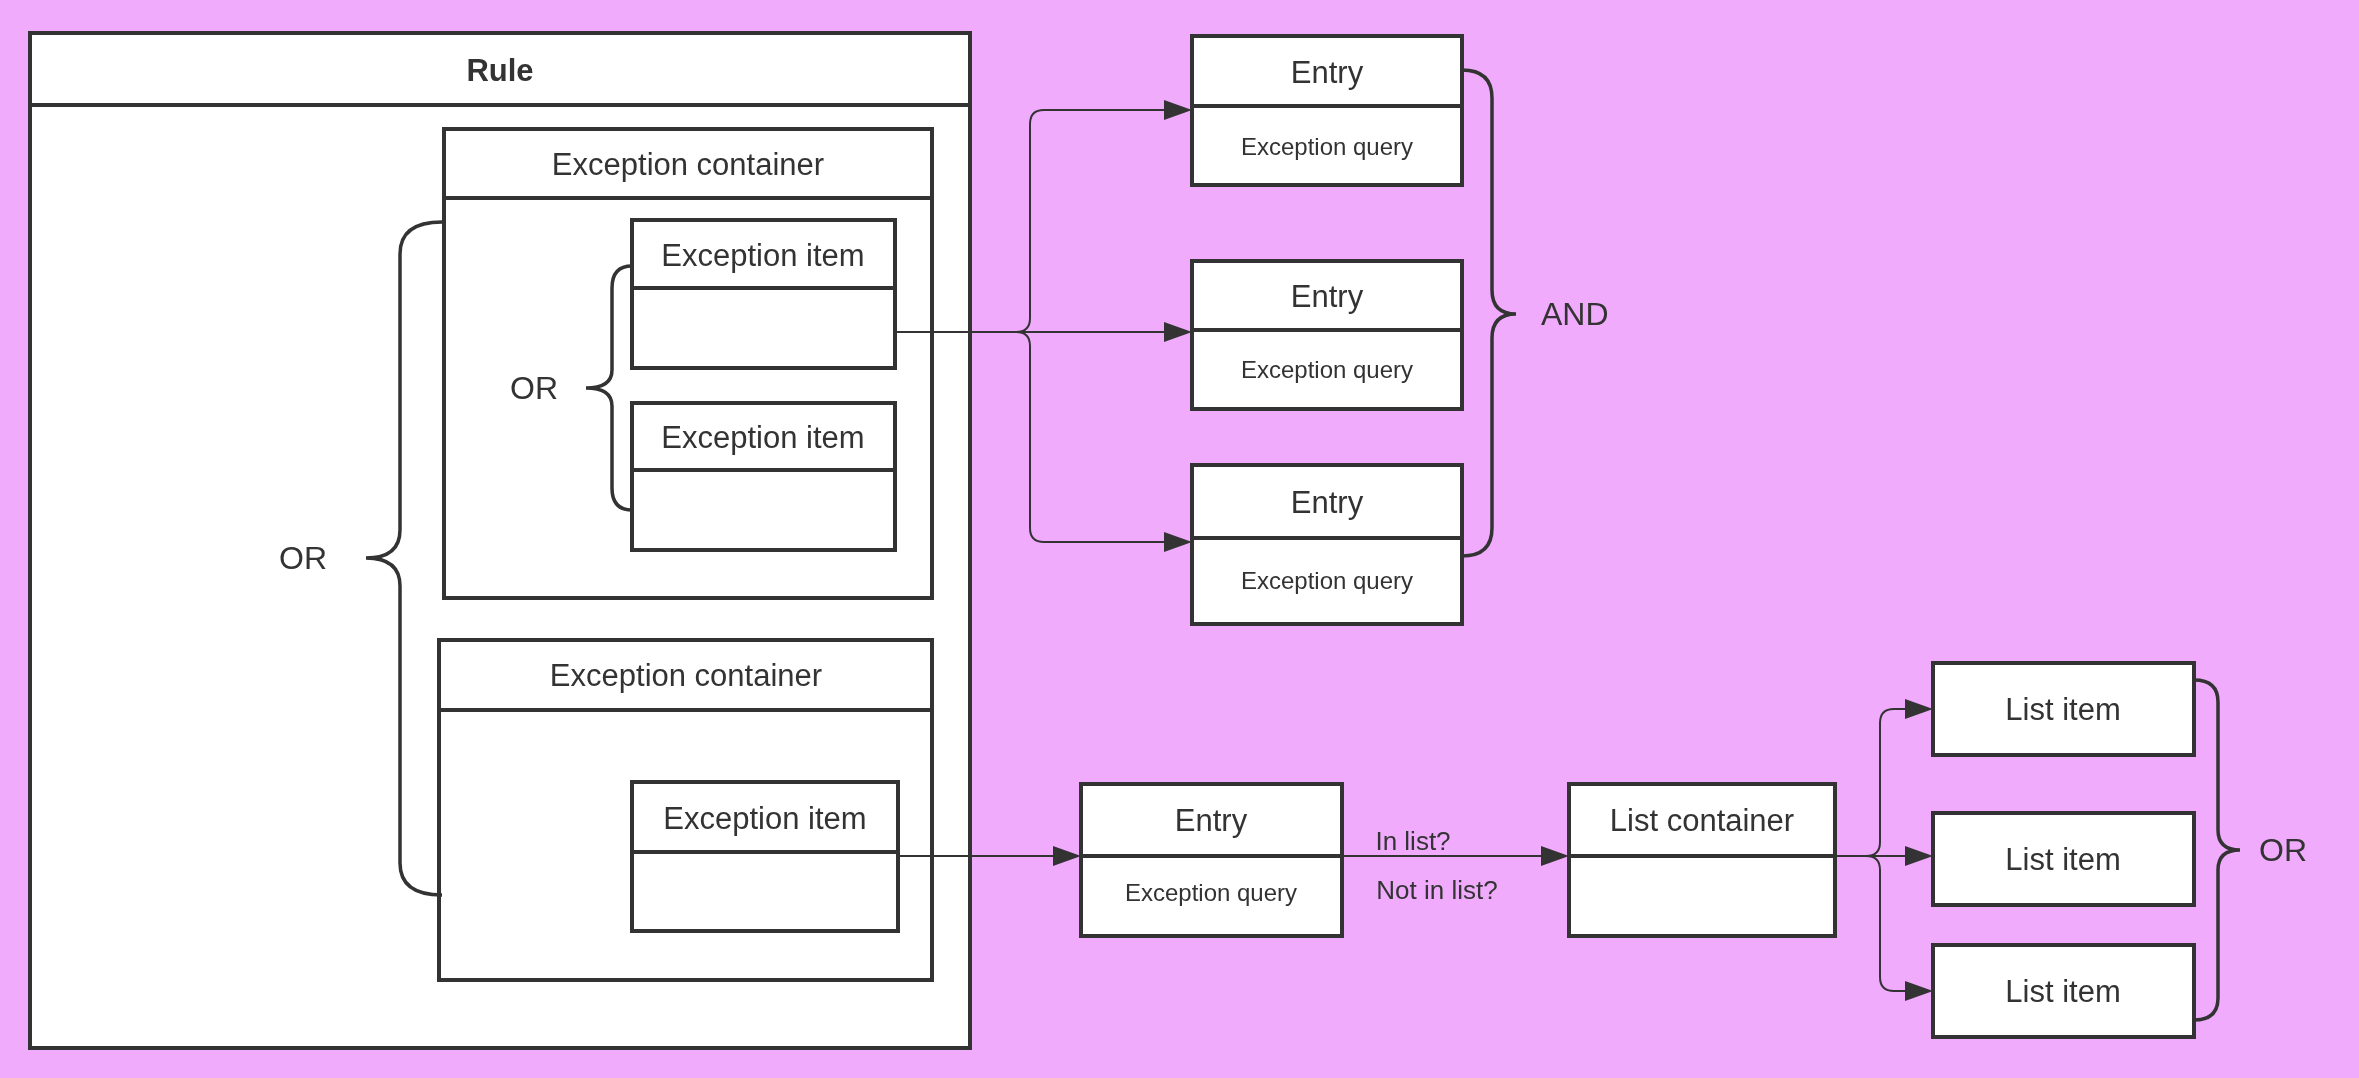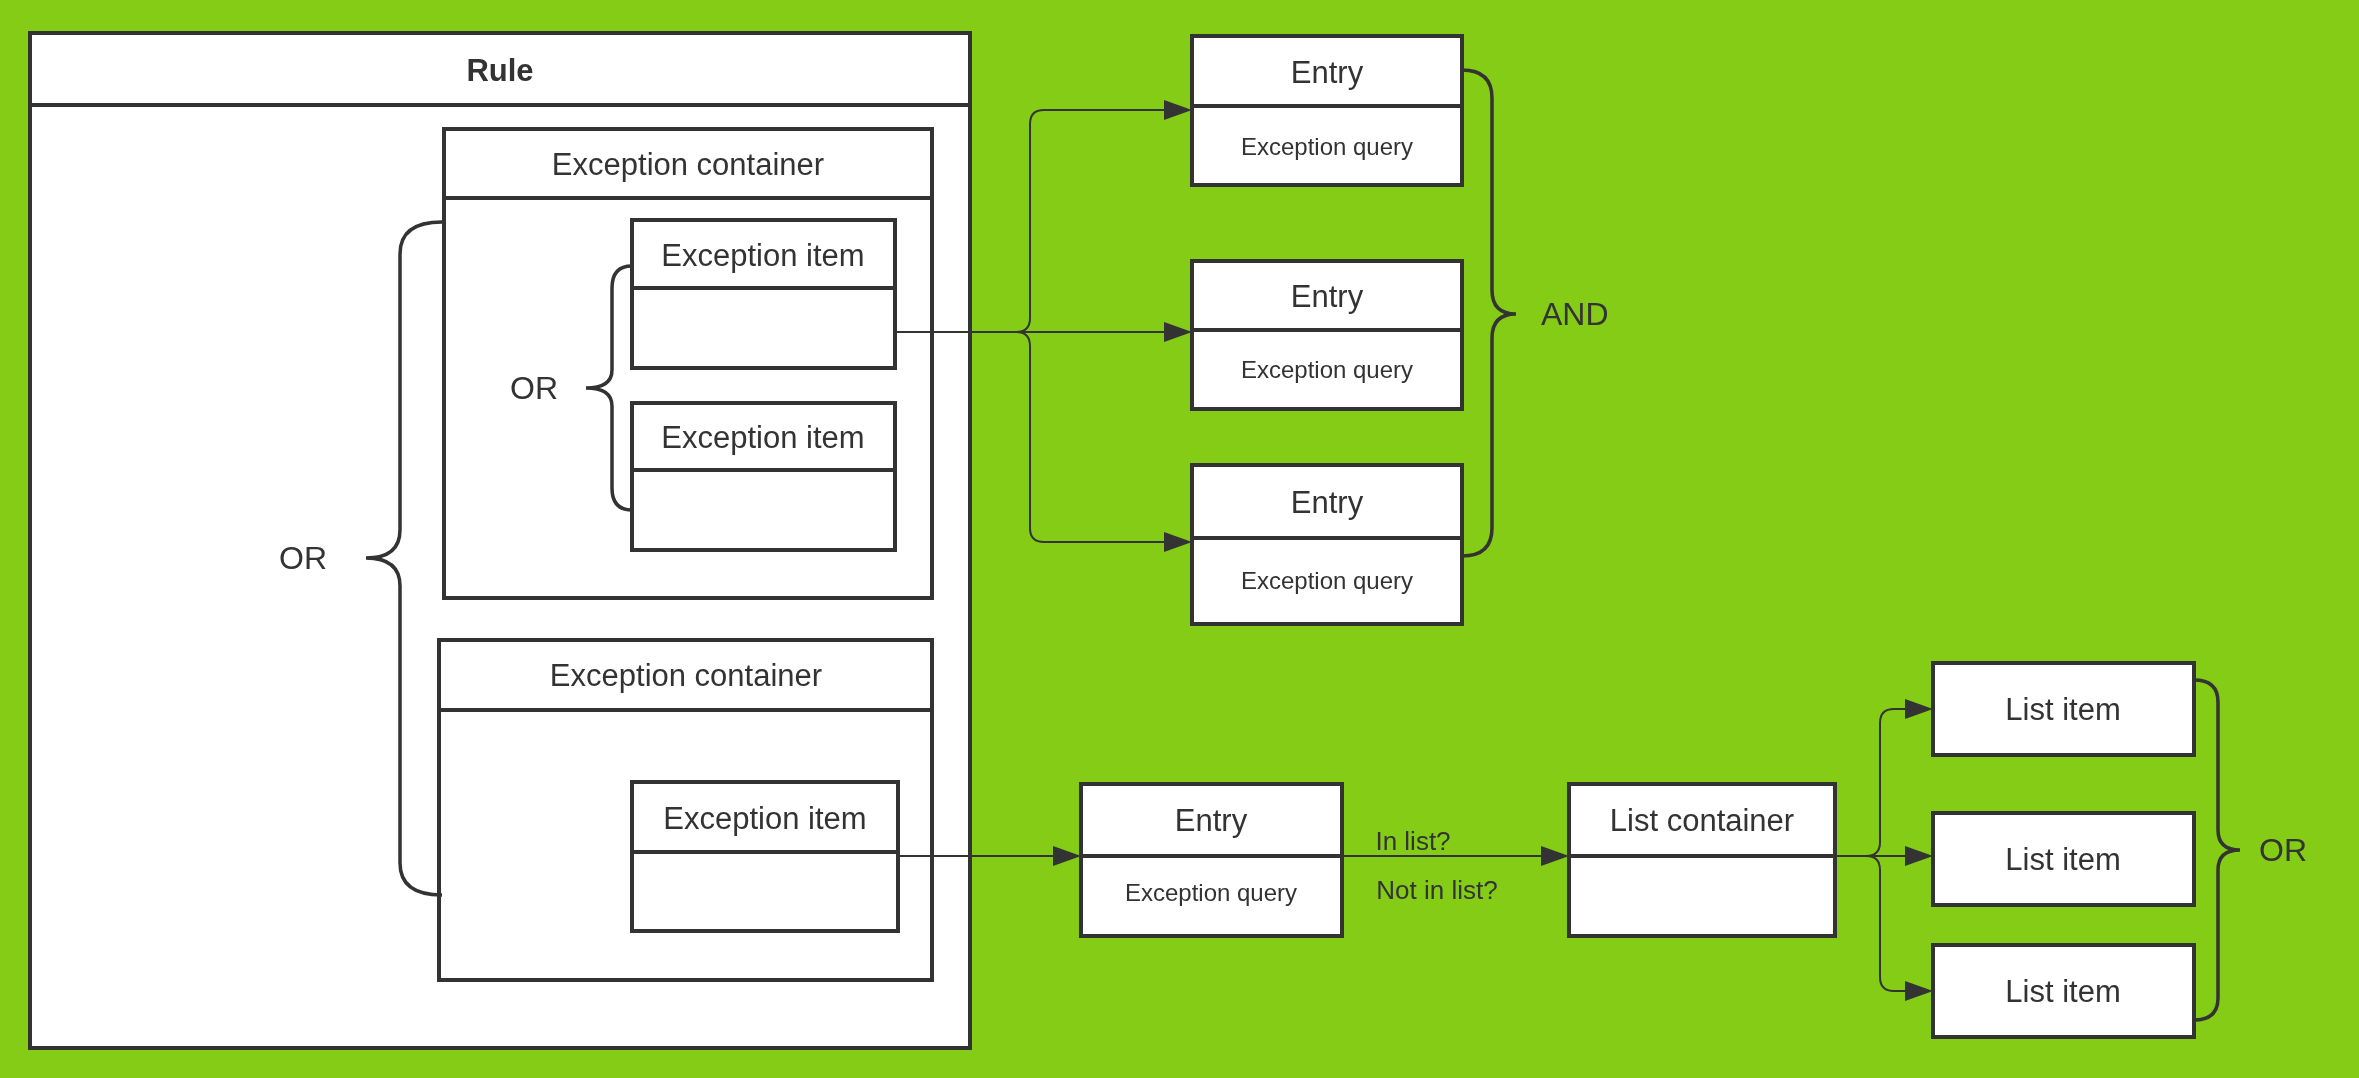--- a/index.html
+++ b/index.html
@@ -3,21 +3,21 @@
 <meta charset="utf-8">
 <style>
   html, body {
     margin: 0;
     padding: 0;
     background: #ffffff;
   }
   #diagram-wrap {
     width: 2359px;
     height: 1078px;
-    background: #84cc16;
+    background: #f0abfc;
     overflow: hidden;
   }
   svg { display: block; }
   text {
     font-family: "Liberation Sans", "DejaVu Sans", sans-serif;
     fill: #333333;
   }
   .lbl       { font-size: 31px; }
   .lbl-bold  { font-size: 31px; font-weight: bold; }
   .lbl-small { font-size: 24px; }

